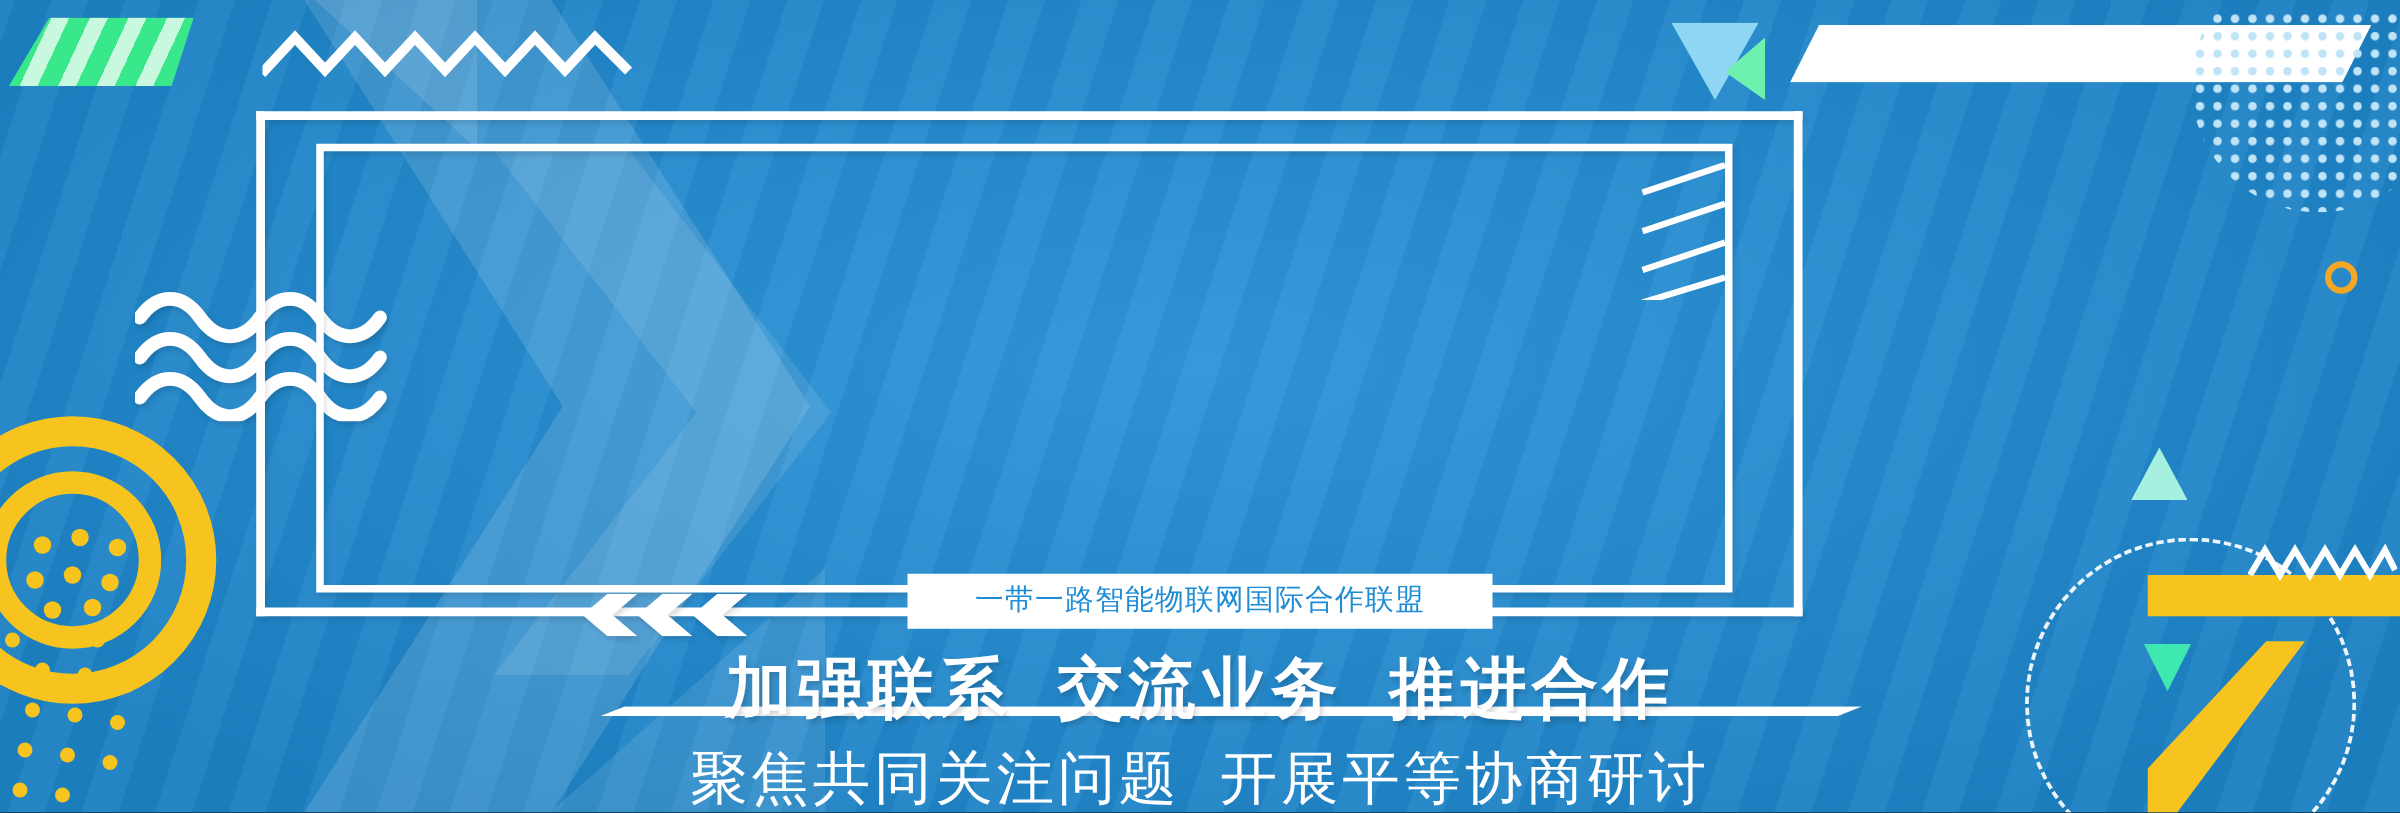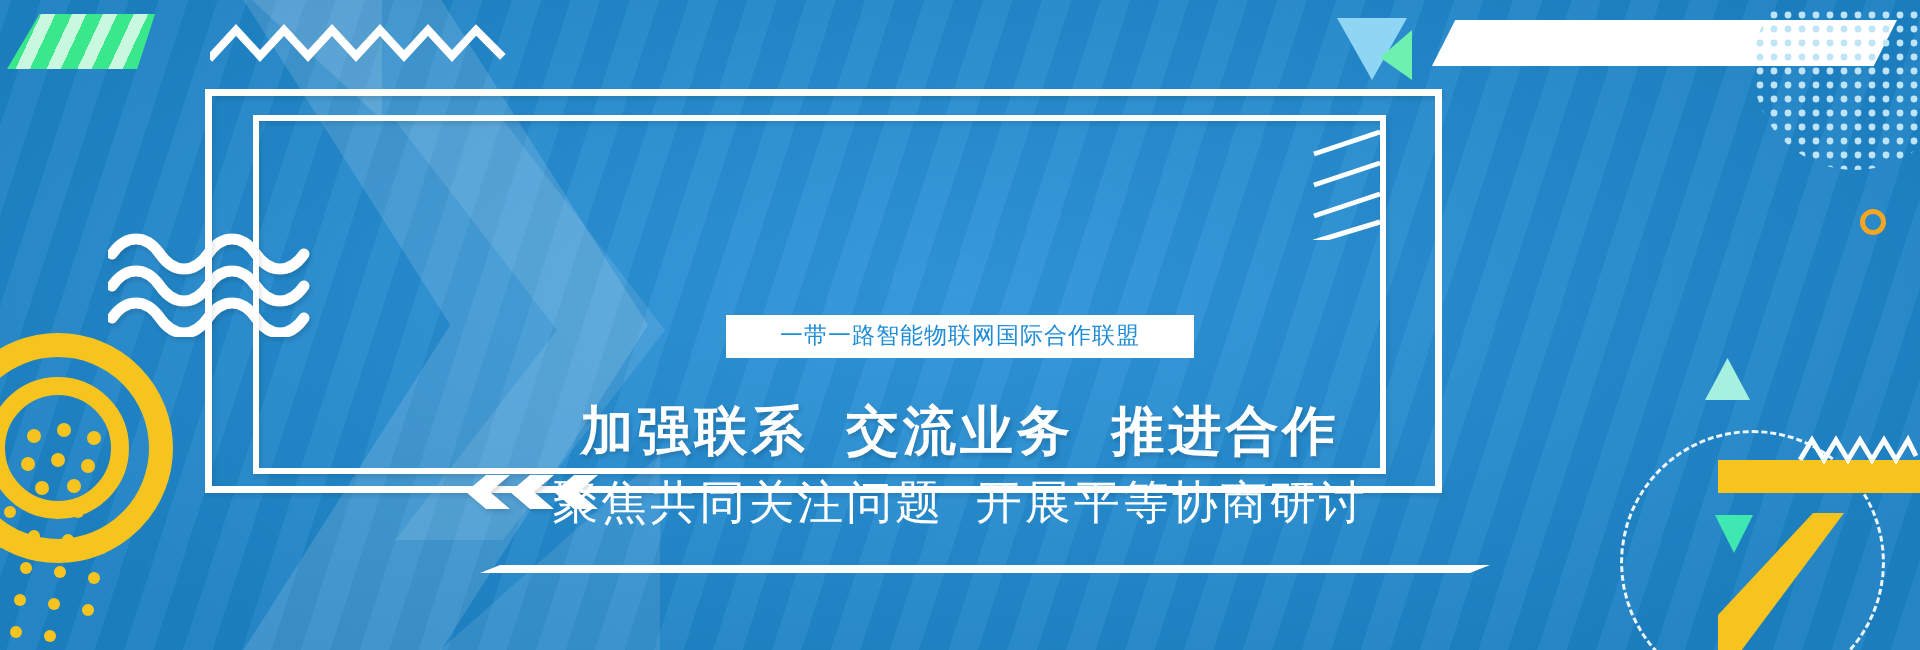--- a/index.html
+++ b/index.html
@@ -147,38 +147,38 @@
     background:#8fd6f5;
     clip-path:polygon(0 0,100% 0,50% 100%);
   }
 
   
   .yellow-band{position:absolute;left:1718px;top:455px;width:210px;height:200px;}
 
   
   .content{
     position:absolute;left:0;top:0;width:1920px;height:650px;
-    display:flex;flex-direction:column;align-items:center;justify-content:center;
+    display:flex;flex-direction:column;align-items:center;justify-content:flex-end;
     pointer-events:none;
   }
   .pill{
     margin-top:195px;
     background:#ffffff;
     padding:9px 54px 11px;
     display:inline-block;
   }
   .pill span{
     color:#1f8dd6;
     font-size:23px;
     letter-spacing:1px;
     line-height:1;
     font-weight:400;
   }
   .headline{
-    margin-top:44px;
+    margin-top:20px;
     color:#ffffff;
     font-size:53px;
     font-weight:700;
     letter-spacing:4px;
     line-height:1.1;
     text-shadow:2px 3px 4px rgba(0,0,0,0.16);
     white-space:pre;
   }
   .subline{
     margin-top:14px;

